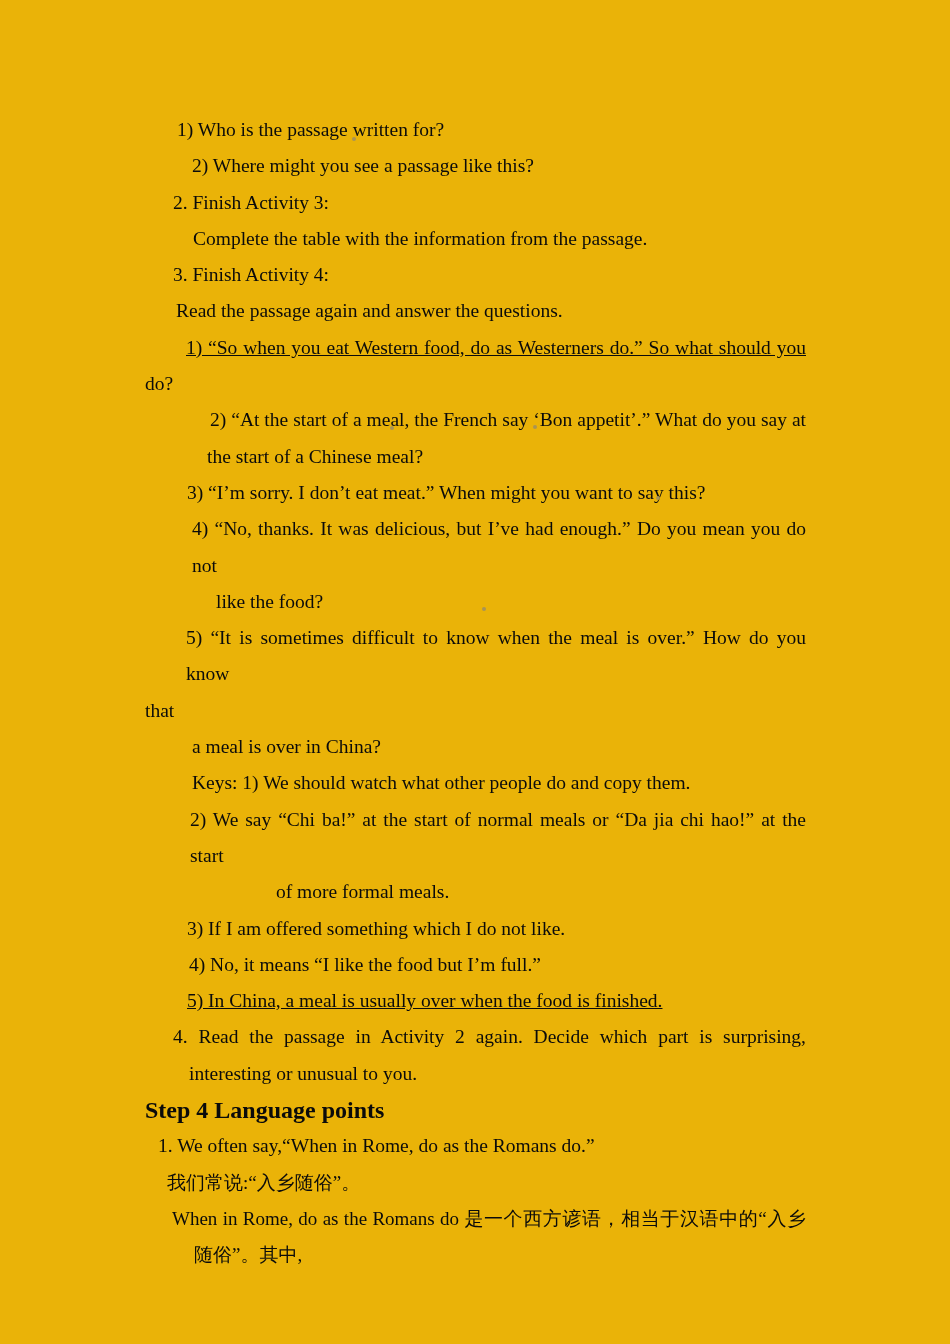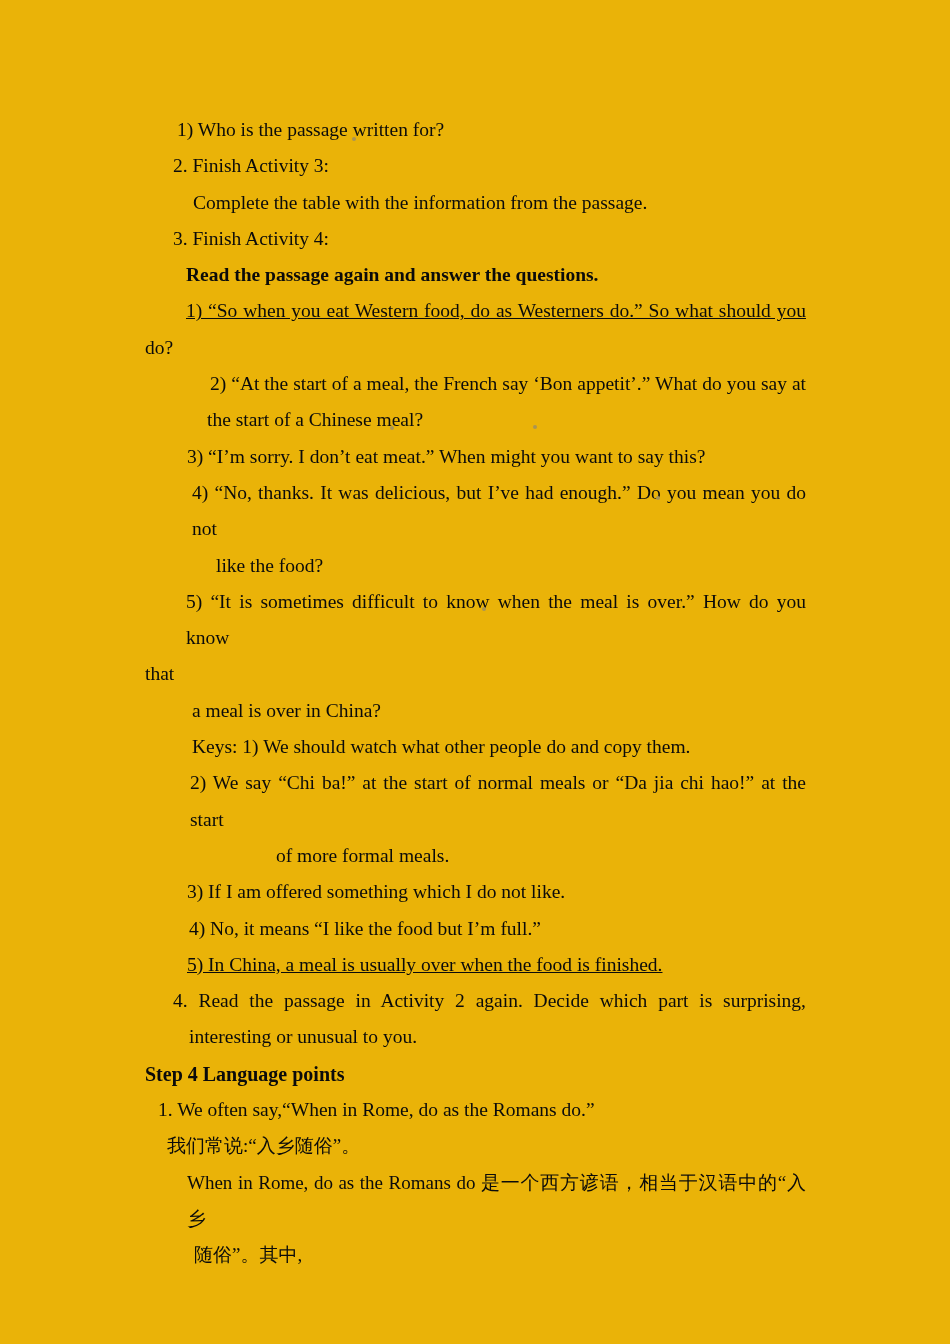--- a/index.html
+++ b/index.html
@@ -35,43 +35,44 @@
     text-align: left;
   }
   .line.j {
     white-space: normal;
     text-align: justify;
     text-align-last: justify;
     text-justify: inter-word;
   }
   .line.b {
     font-weight: bold;
-    font-size: 20px;
+    font-size: 24px;
   }
   .line.zh {
     font-size: 19px;
   }
   .speck {
     position: absolute;
     width: 4px;
     height: 4px;
     border-radius: 50%;
     background: #a89455;
   }
 </style>
 </head>
 <body>
 
 <div class="doc-page">
   <div class="text-block">
       <div class="line" style="margin-left: 32px;">1) Who is the passage written for?</div>
+      <div class="line" style="margin-left: 47px;">2) Where might you see a passage like this?</div>
       <div class="line" style="margin-left: 28px;">2. Finish Activity 3:</div>
       <div class="line" style="margin-left: 48px;">Complete the table with the information from the passage.</div>
       <div class="line" style="margin-left: 28px;">3. Finish Activity 4:</div>
-      <div class="line" style="margin-left: 41px; font-weight: bold;">Read the passage again and answer the questions.</div>
+      <div class="line" style="margin-left: 31px;">Read the passage again and answer the questions.</div>
       <div class="line j" style="margin-left: 41px; text-decoration: underline;">1) “So when you eat Western food, do as Westerners do.” So what should you</div>
       <div class="line" style="margin-left: 0px;">do?</div>
       <div class="line j" style="margin-left: 65px;">2) “At the start of a meal, the French say ‘Bon appetit’.” What do you say at</div>
       <div class="line" style="margin-left: 62px;">the start of a Chinese meal?</div>
       <div class="line" style="margin-left: 42px;">3) “I’m sorry. I don’t eat meat.” When might you want to say this?</div>
       <div class="line j" style="margin-left: 47px;">4) “No, thanks. It was delicious, but I’ve had enough.” Do you mean you do not</div>
       <div class="line" style="margin-left: 71px;">like the food?</div>
       <div class="line j" style="margin-left: 41px;">5) “It is sometimes difficult to know when the meal is over.” How do you know</div>
       <div class="line" style="margin-left: 0px;">that</div>
       <div class="line" style="margin-left: 47px;">a meal is over in China?</div>
@@ -79,21 +80,21 @@
       <div class="line j" style="margin-left: 45px;">2) We say “Chi ba!” at the start of normal meals or “Da jia chi hao!” at the start</div>
       <div class="line" style="margin-left: 131px;">of more formal meals.</div>
       <div class="line" style="margin-left: 42px;">3) If I am offered something which I do not like.</div>
       <div class="line" style="margin-left: 44px;">4) No, it means “I like the food but I’m full.”</div>
       <div class="line" style="margin-left: 42px; text-decoration: underline;">5) In China, a meal is usually over when the food is finished.</div>
       <div class="line j" style="margin-left: 28px;">4. Read the passage in Activity 2 again. Decide which part is surprising,</div>
       <div class="line" style="margin-left: 44px;">interesting or unusual to you.</div>
       <div class="line b" style="margin-left: 0px;">Step 4 Language points</div>
       <div class="line" style="margin-left: 13px;">1. We often say,“When in Rome, do as the Romans do.”</div>
       <div class="line zh" style="margin-left: 22px;">我们常说:“入乡随俗”。</div>
-      <div class="line j zh" style="margin-left: 42px;">When in Rome, do as the Romans do 是一个西方谚语，相当于汉语中的“入乡</div>
+      <div class="line j zh" style="margin-left: 27px;">When in Rome, do as the Romans do 是一个西方谚语，相当于汉语中的“入乡</div>
       <div class="line zh" style="margin-left: 49px;">随俗”。其中,</div>
     </div>
 <span class="speck" style="left: 352px; top: 137px; background: rgb(168, 148, 85);"></span>
     <span class="speck" style="left: 390px; top: 426px; background: rgb(168, 148, 85);"></span>
     <span class="speck" style="left: 533px; top: 425px; background: rgb(168, 148, 85);"></span>
     <span class="speck" style="left: 656px; top: 496px; background: rgb(168, 148, 85);"></span>
     <span class="speck" style="left: 482px; top: 607px; background: rgb(168, 148, 85);"></span>
   </div>
 
 </body></html>

